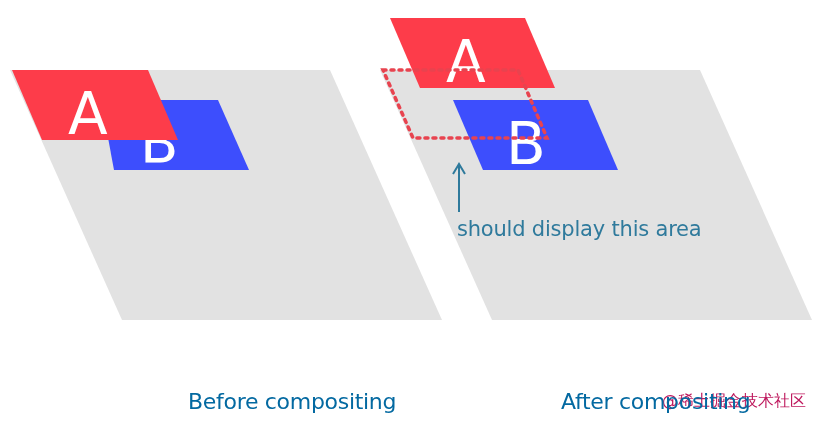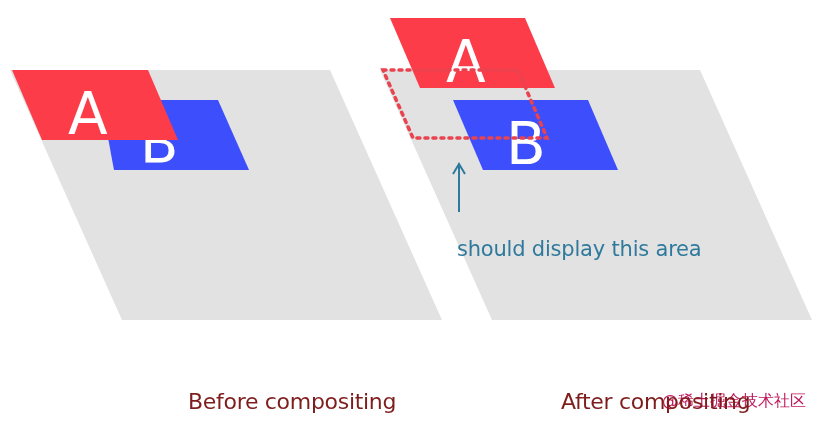--- a/index.html
+++ b/index.html
@@ -1,22 +1,22 @@
 <!DOCTYPE html>
 <html><head>
 <meta charset="utf-8">
 <style>
   html, body { margin: 0; padding: 0; background: #ffffff; }
   body { width: 828px; height: 424px; position: relative; overflow: hidden;
          font-family: "DejaVu Sans", "Liberation Sans", sans-serif; }
   svg.diagram { position: absolute; left: 0; top: 0; }
-  .caption { position: absolute; font-size: 22px; color: #7f1d1d; white-space: nowrap;
+  .caption { position: absolute; font-size: 22px; color: #0369a1; white-space: nowrap;
              font-family: "DejaVu Sans", sans-serif; letter-spacing: -0.3px; }
   .note { position: absolute; font-size: 21px; color: #2f7a9c; white-space: nowrap;
-          font-family: "DejaVu Sans", sans-serif; letter-spacing: -0.2px; margin-top: 20px; }
+          font-family: "DejaVu Sans", sans-serif; letter-spacing: -0.2px; }
   .watermark { position: absolute; font-size: 16px; color: #be185d; white-space: nowrap;
                font-family: "DejaVu Sans", sans-serif; }
   .glyph { font-family: "DejaVu Sans", sans-serif; fill: #ffffff; }
 </style>
 </head>
 <body>
 
 <svg class="diagram" width="828" height="424" viewBox="0 0 828 424">
 
   <g>

